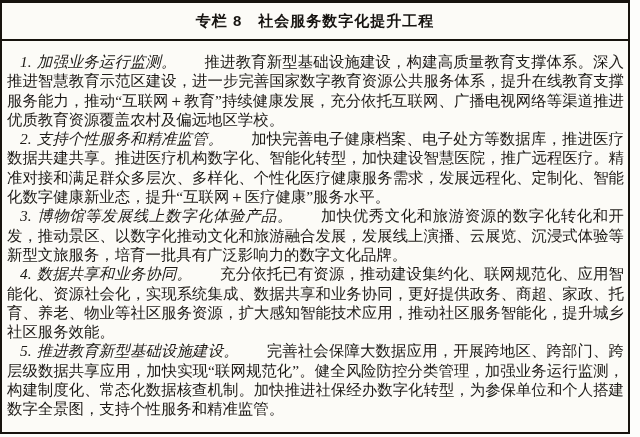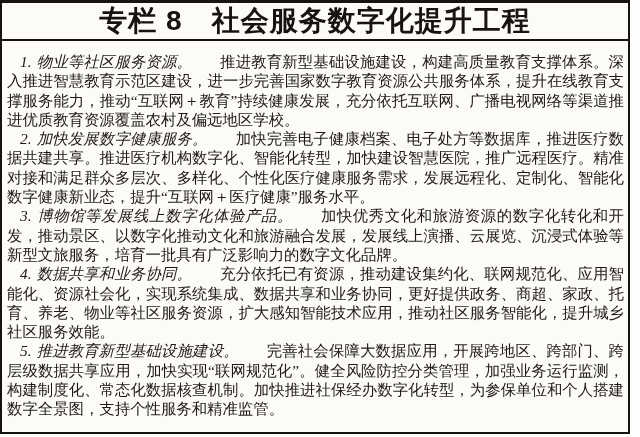--- a/index.html
+++ b/index.html
@@ -30,21 +30,21 @@
   }
   .panel-header {
     height: 38px;
     box-sizing: border-box;
     border-bottom: 2px solid #17130e;
     display: flex;
     align-items: center;
     justify-content: center;
     font-family: "Liberation Sans", sans-serif;
     font-weight: bold;
-    font-size: 28px;
+    font-size: 15px;
     letter-spacing: 1px;
     color: #161310;
   }
   .panel-body {
     padding: 11px 4px 0 5px;
     font-size: 15.4px;
     line-height: 19.3px;
     text-align: justify;
     text-justify: inter-ideograph;
   }
@@ -65,19 +65,19 @@
   }
 </style>
 </head>
 <body>
 
 <div class="panel">
   <div class="panel-header">
     <span>专栏 8　社会服务数字化提升工程</span>
   </div>
   <div class="panel-body">
-    <p><span class="para-num">1.</span><span class="para-lead">物业等社区服务资源。</span><span class="para-text">推进教育新型基础设施建设，构建高质量教育支撑体系。深入推进智慧教育示范区建设，进一步完善国家数字教育资源公共服务体系，提升在线教育支撑服务能力，推动“互联网＋教育”持续健康发展，充分依托互联网、广播电视网络等渠道推进优质教育资源覆盖农村及偏远地区学校。</span></p>
-    <p><span class="para-num">2.</span><span class="para-lead">加快发展数字健康服务。</span><span class="para-text">加快完善电子健康档案、电子处方等数据库，推进医疗数据共建共享。推进医疗机构数字化、智能化转型，加快建设智慧医院，推广远程医疗。精准对接和满足群众多层次、多样化、个性化医疗健康服务需求，发展远程化、定制化、智能化数字健康新业态，提升“互联网＋医疗健康”服务水平。</span></p>
+    <p><span class="para-num">1.</span><span class="para-lead">加强业务运行监测。</span><span class="para-text">推进教育新型基础设施建设，构建高质量教育支撑体系。深入推进智慧教育示范区建设，进一步完善国家数字教育资源公共服务体系，提升在线教育支撑服务能力，推动“互联网＋教育”持续健康发展，充分依托互联网、广播电视网络等渠道推进优质教育资源覆盖农村及偏远地区学校。</span></p>
+    <p><span class="para-num">2.</span><span class="para-lead">支持个性服务和精准监管。</span><span class="para-text">加快完善电子健康档案、电子处方等数据库，推进医疗数据共建共享。推进医疗机构数字化、智能化转型，加快建设智慧医院，推广远程医疗。精准对接和满足群众多层次、多样化、个性化医疗健康服务需求，发展远程化、定制化、智能化数字健康新业态，提升“互联网＋医疗健康”服务水平。</span></p>
     <p><span class="para-num">3.</span><span class="para-lead">博物馆等发展线上数字化体验产品。</span><span class="para-text">加快优秀文化和旅游资源的数字化转化和开发，推动景区、以数字化推动文化和旅游融合发展，发展线上演播、云展览、沉浸式体验等新型文旅服务，培育一批具有广泛影响力的数字文化品牌。</span></p>
     <p><span class="para-num">4.</span><span class="para-lead">数据共享和业务协同。</span><span class="para-text">充分依托已有资源，推动建设集约化、联网规范化、应用智能化、资源社会化，实现系统集成、数据共享和业务协同，更好提供政务、商超、家政、托育、养老、物业等社区服务资源，扩大感知智能技术应用，推动社区服务智能化，提升城乡社区服务效能。</span></p>
     <p><span class="para-num">5.</span><span class="para-lead">推进教育新型基础设施建设。</span><span class="para-text">完善社会保障大数据应用，开展跨地区、跨部门、跨层级数据共享应用，加快实现“联网规范化”。健全风险防控分类管理，加强业务运行监测，构建制度化、常态化数据核查机制。加快推进社保经办数字化转型，为参保单位和个人搭建数字全景图，支持个性服务和精准监管。</span></p>
   </div>
 </div>
 
 </body></html>

